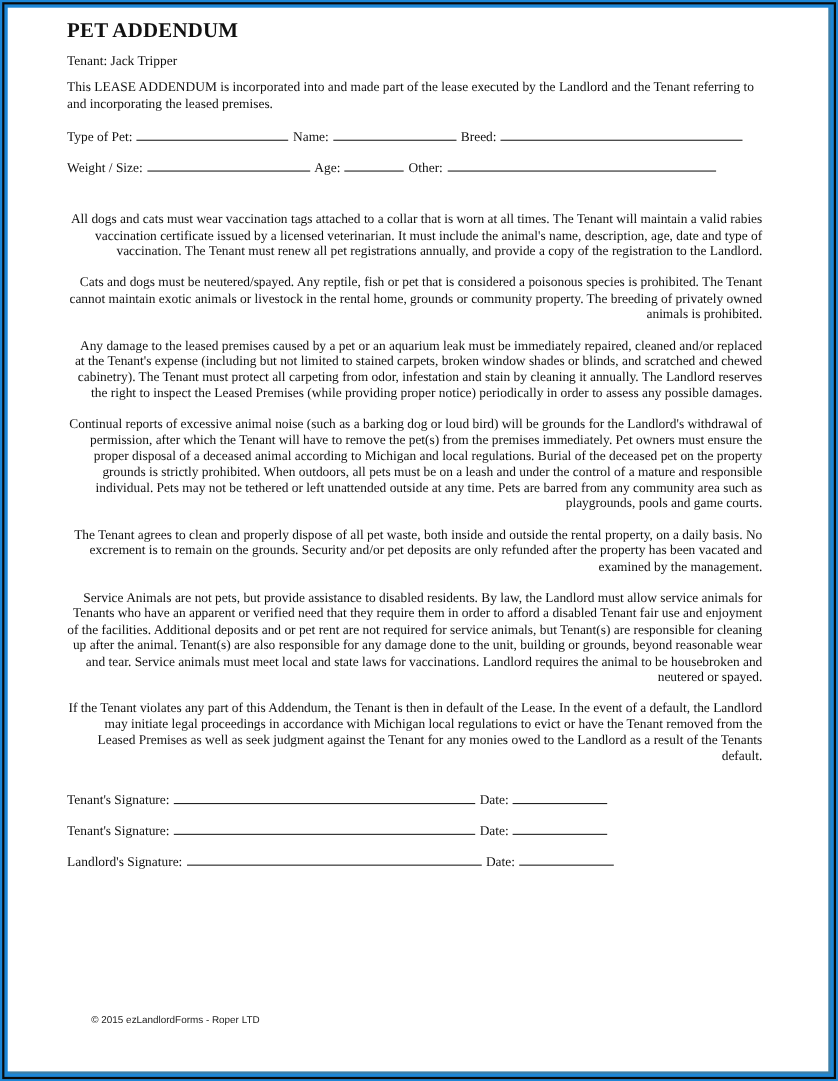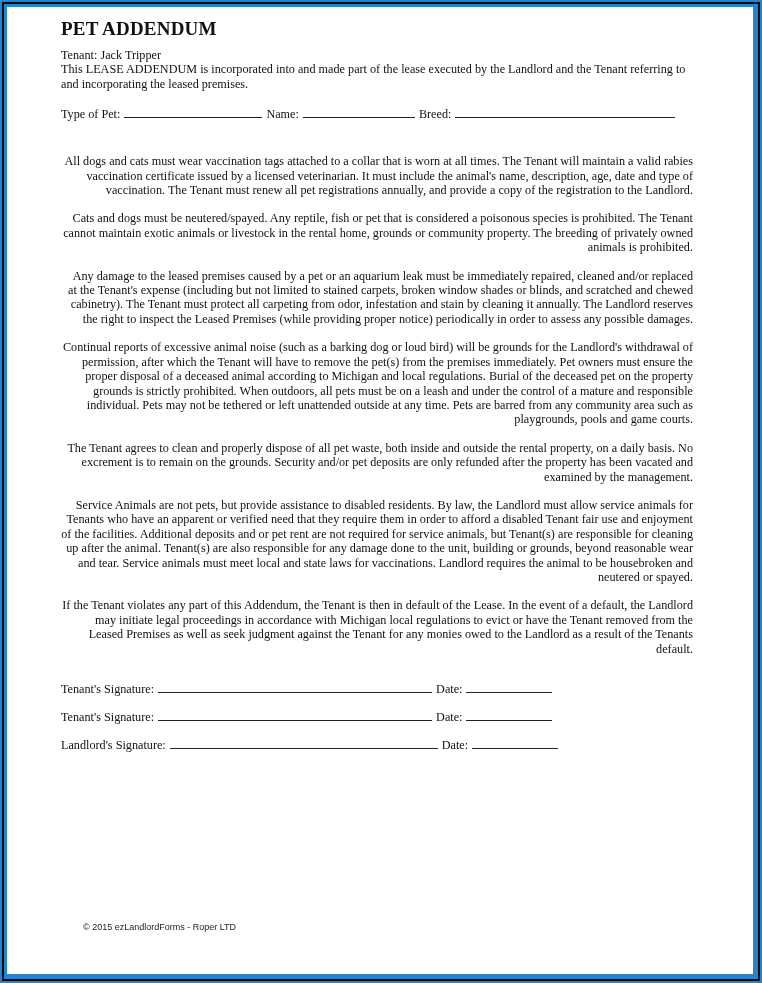--- a/index.html
+++ b/index.html
@@ -35,21 +35,21 @@
     }
     .title {
       font-family: "Liberation Serif", serif;
       font-weight: bold;
       font-size: 19px;
       line-height: 22px;
       margin: 0 0 8px 0;
       letter-spacing: 0.2px;
     }
     .header-line { white-space: nowrap; }
-    .intro { margin-top: 0; }
+    .intro { margin-top: 10px; }
     .field-row {
       white-space: nowrap;
       margin-top: 14px;
       height: 16px;
     }
     .field-row.first { }
     .field-row.second { margin-top: 12px; }
     .field-label { display: inline-block; }
     .blank {
       display: inline-block;
@@ -84,20 +84,23 @@
   <div class="title">PET ADDENDUM</div>
 
   <div class="header-line">Tenant: Jack Tripper</div>
 
   <div class="intro">This LEASE ADDENDUM is incorporated into and made part of the lease executed by the Landlord and the Tenant referring to and incorporating the leased premises.</div>
 
   <div class="field-row first">
     <span class="field-label">Type of Pet:</span><span class="blank" style="width:138px"></span><span class="field-label">Name:</span><span class="blank" style="width:112px"></span><span class="field-label">Breed:</span><span class="blank" style="width:220px"></span>
   </div>
 
+  <div class="field-row second">
+    <span class="field-label">Weight / Size:</span><span class="blank" style="width:148px"></span><span class="field-label">Age:</span><span class="blank" style="width:54px"></span><span class="field-label">Other:</span><span class="blank" style="width:244px"></span>
+  </div>
 
   <div class="para first">All dogs and cats must wear vaccination tags attached to a collar that is worn at all times. The Tenant will maintain a valid rabies vaccination certificate issued by a licensed veterinarian. It must include the animal's name, description, age, date and type of vaccination. The Tenant must renew all pet registrations annually, and provide a copy of the registration to the Landlord.</div>
   <div class="para">Cats and dogs must be neutered/spayed. Any reptile, fish or pet that is considered a poisonous species is prohibited. The Tenant cannot maintain exotic animals or livestock in the rental home, grounds or community property. The breeding of privately owned animals is prohibited.</div>
   <div class="para">Any damage to the leased premises caused by a pet or an aquarium leak must be immediately repaired, cleaned and/or replaced at the Tenant's expense (including but not limited to stained carpets, broken window shades or blinds, and scratched and chewed cabinetry). The Tenant must protect all carpeting from odor, infestation and stain by cleaning it annually. The Landlord reserves the right to inspect the Leased Premises (while providing proper notice) periodically in order to assess any possible damages.</div>
   <div class="para">Continual reports of excessive animal noise (such as a barking dog or loud bird) will be grounds for the Landlord's withdrawal of permission, after which the Tenant will have to remove the pet(s) from the premises immediately. Pet owners must ensure the proper disposal of a deceased animal according to Michigan and local regulations. Burial of the deceased pet on the property grounds is strictly prohibited. When outdoors, all pets must be on a leash and under the control of a mature and responsible individual. Pets may not be tethered or left unattended outside at any time. Pets are barred from any community area such as playgrounds, pools and game courts.</div>
   <div class="para">The Tenant agrees to clean and properly dispose of all pet waste, both inside and outside the rental property, on a daily basis. No excrement is to remain on the grounds. Security and/or pet deposits are only refunded after the property has been vacated and examined by the management.</div>
   <div class="para">Service Animals are not pets, but provide assistance to disabled residents. By law, the Landlord must allow service animals for Tenants who have an apparent or verified need that they require them in order to afford a disabled Tenant fair use and enjoyment of the facilities. Additional deposits and or pet rent are not required for service animals, but Tenant(s) are responsible for cleaning up after the animal. Tenant(s) are also responsible for any damage done to the unit, building or grounds, beyond reasonable wear and tear. Service animals must meet local and state laws for vaccinations. Landlord requires the animal to be housebroken and neutered or spayed.</div>
   <div class="para">If the Tenant violates any part of this Addendum, the Tenant is then in default of the Lease. In the event of a default, the Landlord may initiate legal proceedings in accordance with Michigan local regulations to evict or have the Tenant removed from the Leased Premises as well as seek judgment against the Tenant for any monies owed to the Landlord as a result of the Tenants default.</div>
 
   <div class="sig-block">

